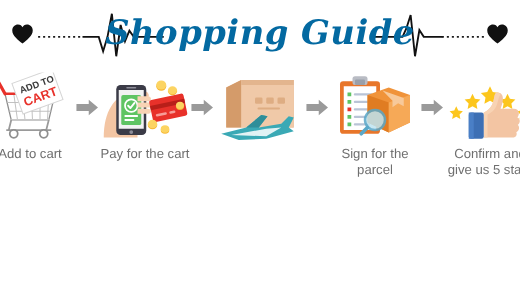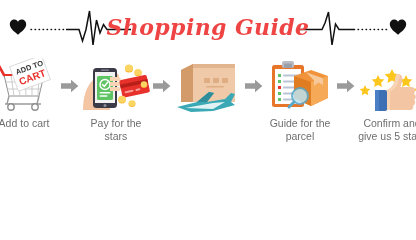--- a/index.html
+++ b/index.html
@@ -39,24 +39,24 @@
     pointer-events: none;
   }
   #banner-title {
     position: absolute;
     left: 50%;
     top: 27px;
     transform: translate(-50%, -50%);
     font-family: "DejaVu Serif", "Liberation Serif", serif;
     font-style: italic;
     font-weight: 700;
-    font-size: 22px;
+    font-size: 27px;
     line-height: 1;
     letter-spacing: 0.4px;
-    color: #ef4444;
+    color: #0369a1;
     white-space: nowrap;
   }
 
   
   #steps {
     position: absolute;
     left: 0;
     top: 58px;
     width: 416px;
     height: 114px;
@@ -213,21 +213,21 @@
           <ellipse cx="58" cy="15" rx="3.6" ry="3.2" fill="#f7b733"></ellipse>
           <ellipse cx="58" cy="14.2" rx="3.6" ry="3.2" fill="#fcd462"></ellipse>
           <ellipse cx="42" cy="42" rx="3.8" ry="3.4" fill="#f7b733"></ellipse>
           <ellipse cx="42" cy="41.2" rx="3.8" ry="3.4" fill="#fcd462"></ellipse>
           <ellipse cx="52" cy="46" rx="3.4" ry="3" fill="#f7b733"></ellipse>
           <ellipse cx="52" cy="45.2" rx="3.4" ry="3" fill="#fcd462"></ellipse>
           <ellipse cx="64" cy="27" rx="3.2" ry="2.9" fill="#f7b733"></ellipse>
           <ellipse cx="64" cy="26.2" rx="3.2" ry="2.9" fill="#fcd462"></ellipse>
         </svg>
       </div>
-      <div class="step-caption">Pay for the stars</div>
+      <div class="step-caption">Pay for the cart</div>
     </div>
 
     <div class="arrow">
       <svg width="18" height="14" viewBox="0 0 18 14" xmlns="http://www.w3.org/2000/svg">
         <path d="M0 4.2 H10 V0.8 L17.4 7 L10 13.2 V9.8 H0 Z" fill="#9a9a9a"></path>
       </svg>
     </div>
 
     <div class="step">
       <div class="step-art">
@@ -282,21 +282,21 @@
 
           <path d="M26 18 L43 12 L60 18 L60 40 L43 48 L26 40 Z" fill="#f0933a"></path>
           <path d="M26 18 L43 24 L43 48 L26 40 Z" fill="#e07c22"></path>
           <path d="M43 24 L60 18 L60 40 L43 48 Z" fill="#f6a957"></path>
           <path d="M38 14.3 L55 20.3 L55 27 L50.5 24.6 L46 27.8 L46 22.6 Z" fill="#f7c99a"></path>
 
           <circle cx="32" cy="38" r="8" fill="#bfe5f2" opacity="0.85" stroke="#5aa8c9" stroke-width="2"></circle>
           <line x1="26" y1="44" x2="21" y2="49" stroke="#5aa8c9" stroke-width="3" stroke-linecap="round"></line>
         </svg>
       </div>
-      <div class="step-caption">Guide for the parcel</div>
+      <div class="step-caption">Sign for the parcel</div>
     </div>
 
     <div class="arrow">
       <svg width="18" height="14" viewBox="0 0 18 14" xmlns="http://www.w3.org/2000/svg">
         <path d="M0 4.2 H10 V0.8 L17.4 7 L10 13.2 V9.8 H0 Z" fill="#9a9a9a"></path>
       </svg>
     </div>
 
     <div class="step">
       <div class="step-art">

